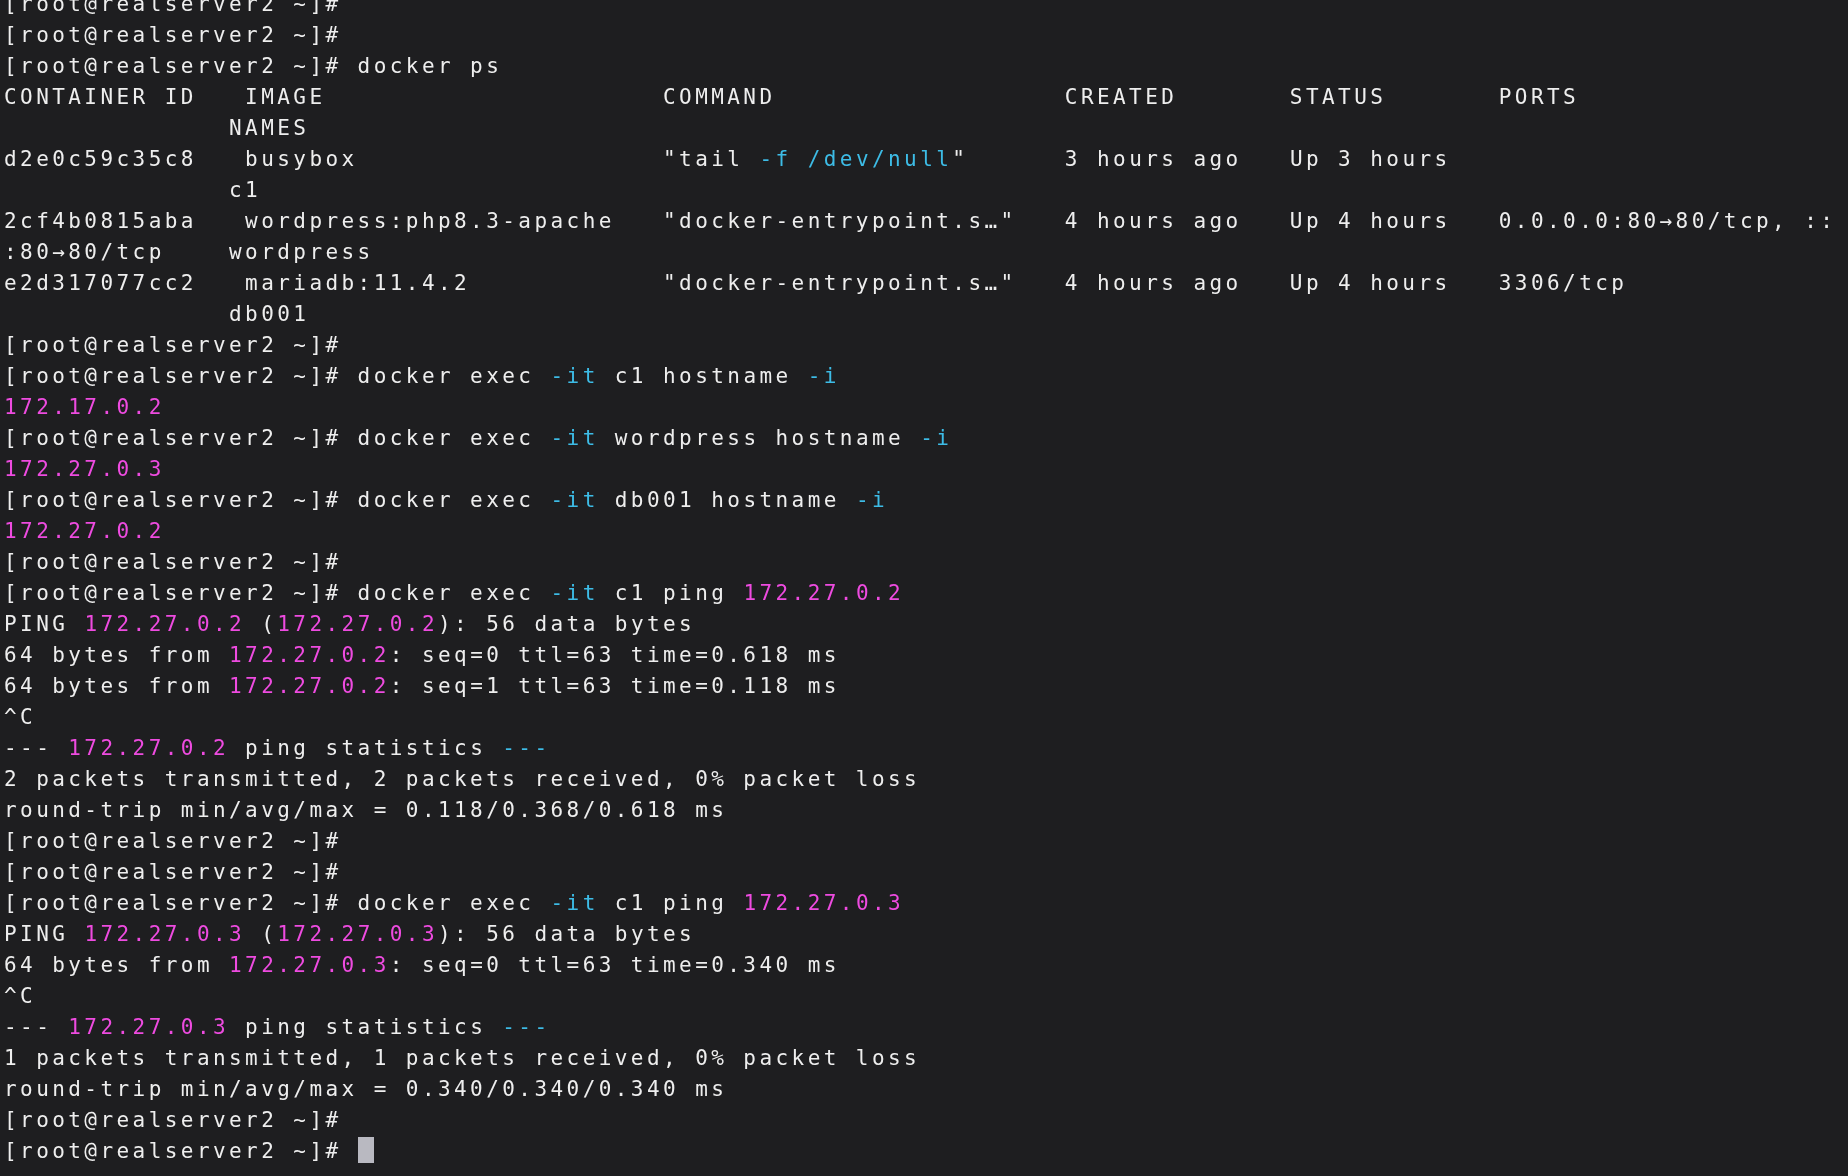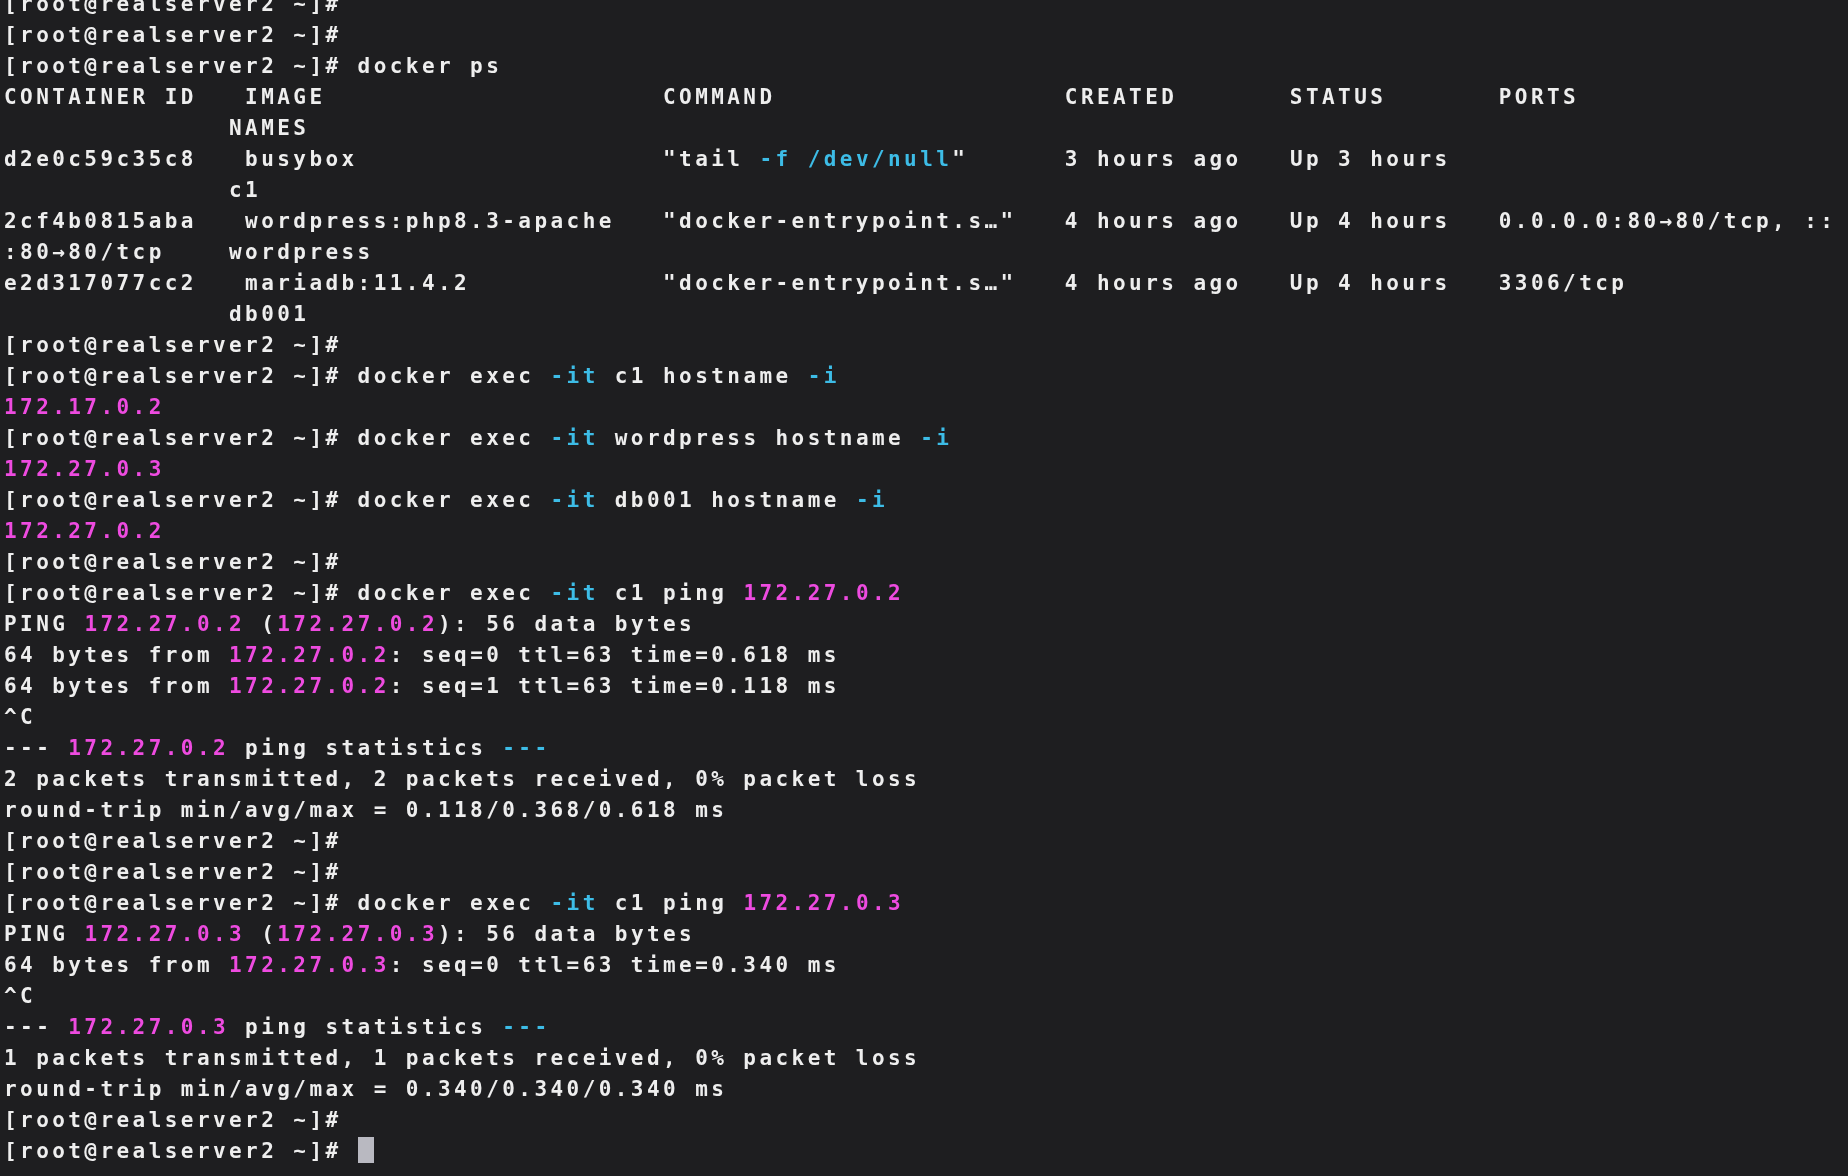--- a/index.html
+++ b/index.html
@@ -1,21 +1,21 @@
 <!DOCTYPE html>
 <html style="--bg: #1e1e20; --fg: #eeeeee; --cyan: #3dbce6; --magenta: #ee4be0; --cursor: #b9b9c1;"><head>
 <meta charset="utf-8">
 <style>
   :root{
     --bg:#1e1e20; --fg:#eeeeee; --cyan:#3dbce6; --magenta:#ee4be0; --cursor:#b9b9c1;
   }
   html,body{margin:0;padding:0;background:var(--bg);}
   .screen{
     position:relative;width:1848px;height:1176px;
-    background:var(--bg);overflow:hidden;font-weight:bold;
+    background:var(--bg);overflow:hidden;
   }
   .term{
     position:absolute;left:4px;top:-11px;
     font-family:"DejaVu Sans Mono",monospace;
     font-size:21px;line-height:31px;letter-spacing:3.43px;
     white-space:pre;
   }
   .line{height:31px;}
   .seg-w{color:var(--fg);}
   .seg-c{color:var(--cyan);}

